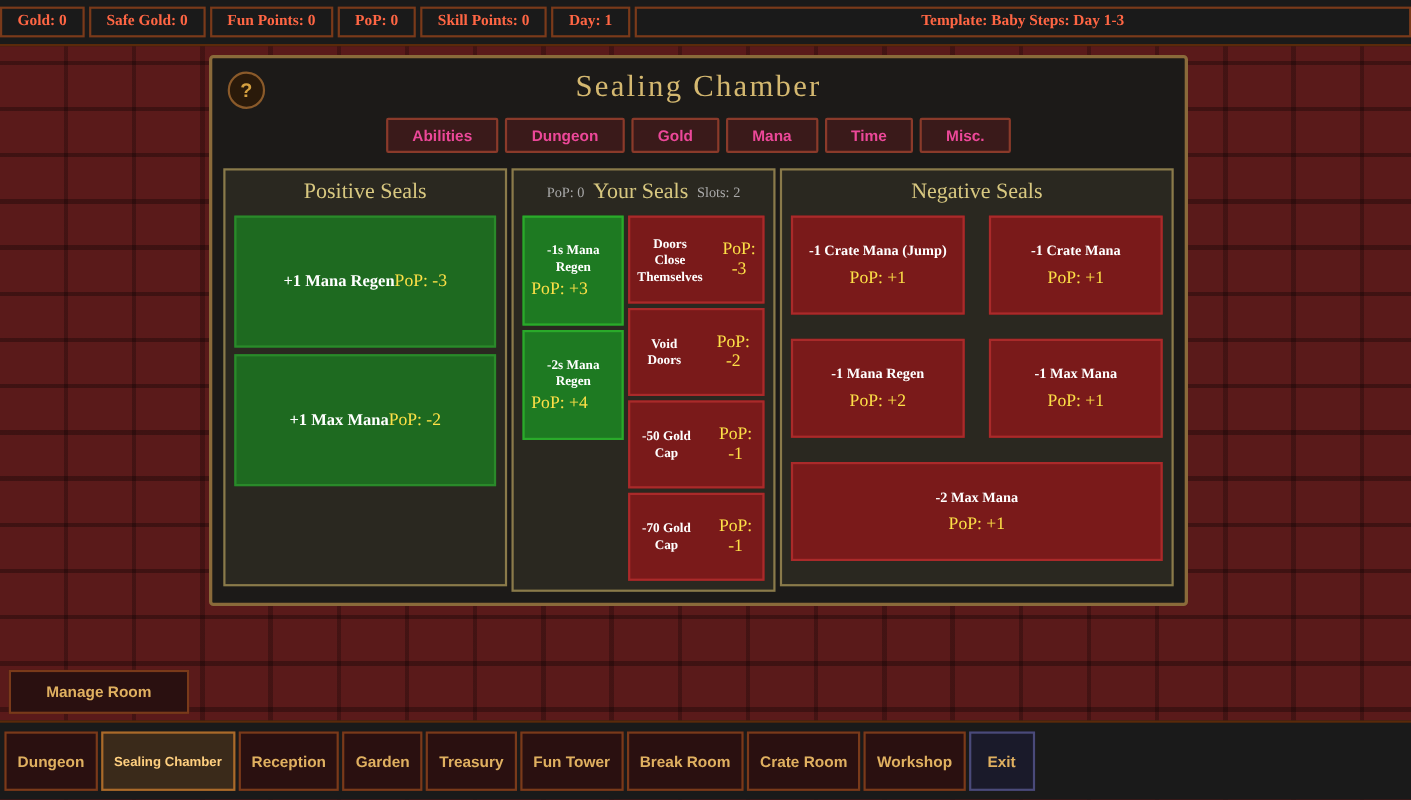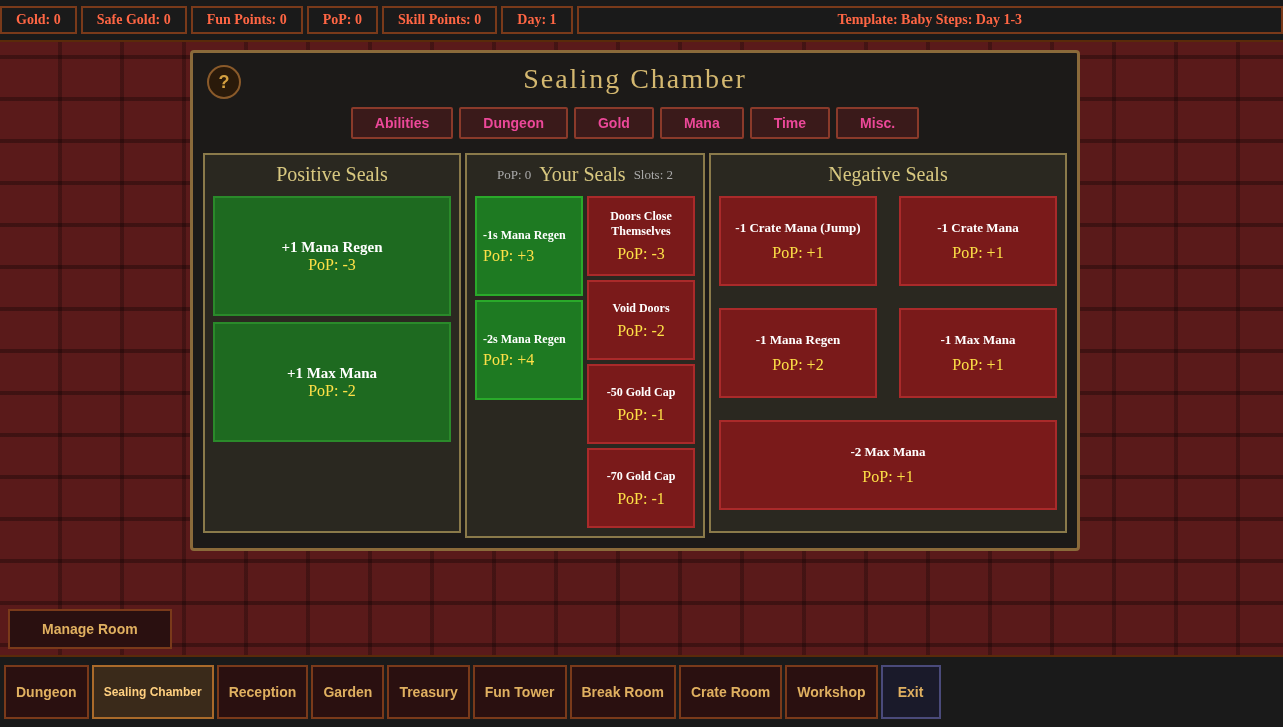--- a/index.html
+++ b/index.html
@@ -139,21 +139,21 @@
       border: 2px solid #2a8a2a;
       color: #ffffff;
       font-size: 15px;
       font-weight: bold;
       text-align: center;
       padding: 20px 10px;
       margin-bottom: 6px;
       cursor: pointer;
       min-height: 120px;
       display: flex;
-      flex-direction: column;
+      flex-direction: row;
       align-items: center;
       justify-content: center;
       gap: 0;
     }
 
     
     #your-seals-panel {
       background: #2a2820;
       border: 2px solid #8a7a4a;
       padding: 8px;
@@ -209,24 +209,24 @@
       background: #7a1a1a;
       border: 2px solid #aa2a2a;
       color: #ffffff;
       font-size: 12px;
       font-weight: bold;
       text-align: center;
       padding: 8px 6px;
       cursor: pointer;
       min-height: 80px;
       display: flex;
-      flex-direction: column;
-      align-items: center;
-      justify-content: center;
-      gap: 6px;
+      flex-direction: row;
+      align-items: center;
+      justify-content: center;
+      gap: 18px;
     }
 
     
     #negative-seals-panel {
       background: #2a2820;
       border: 2px solid #8a7a4a;
       padding: 8px;
       flex: 1;
       min-height: 380px;
     }

